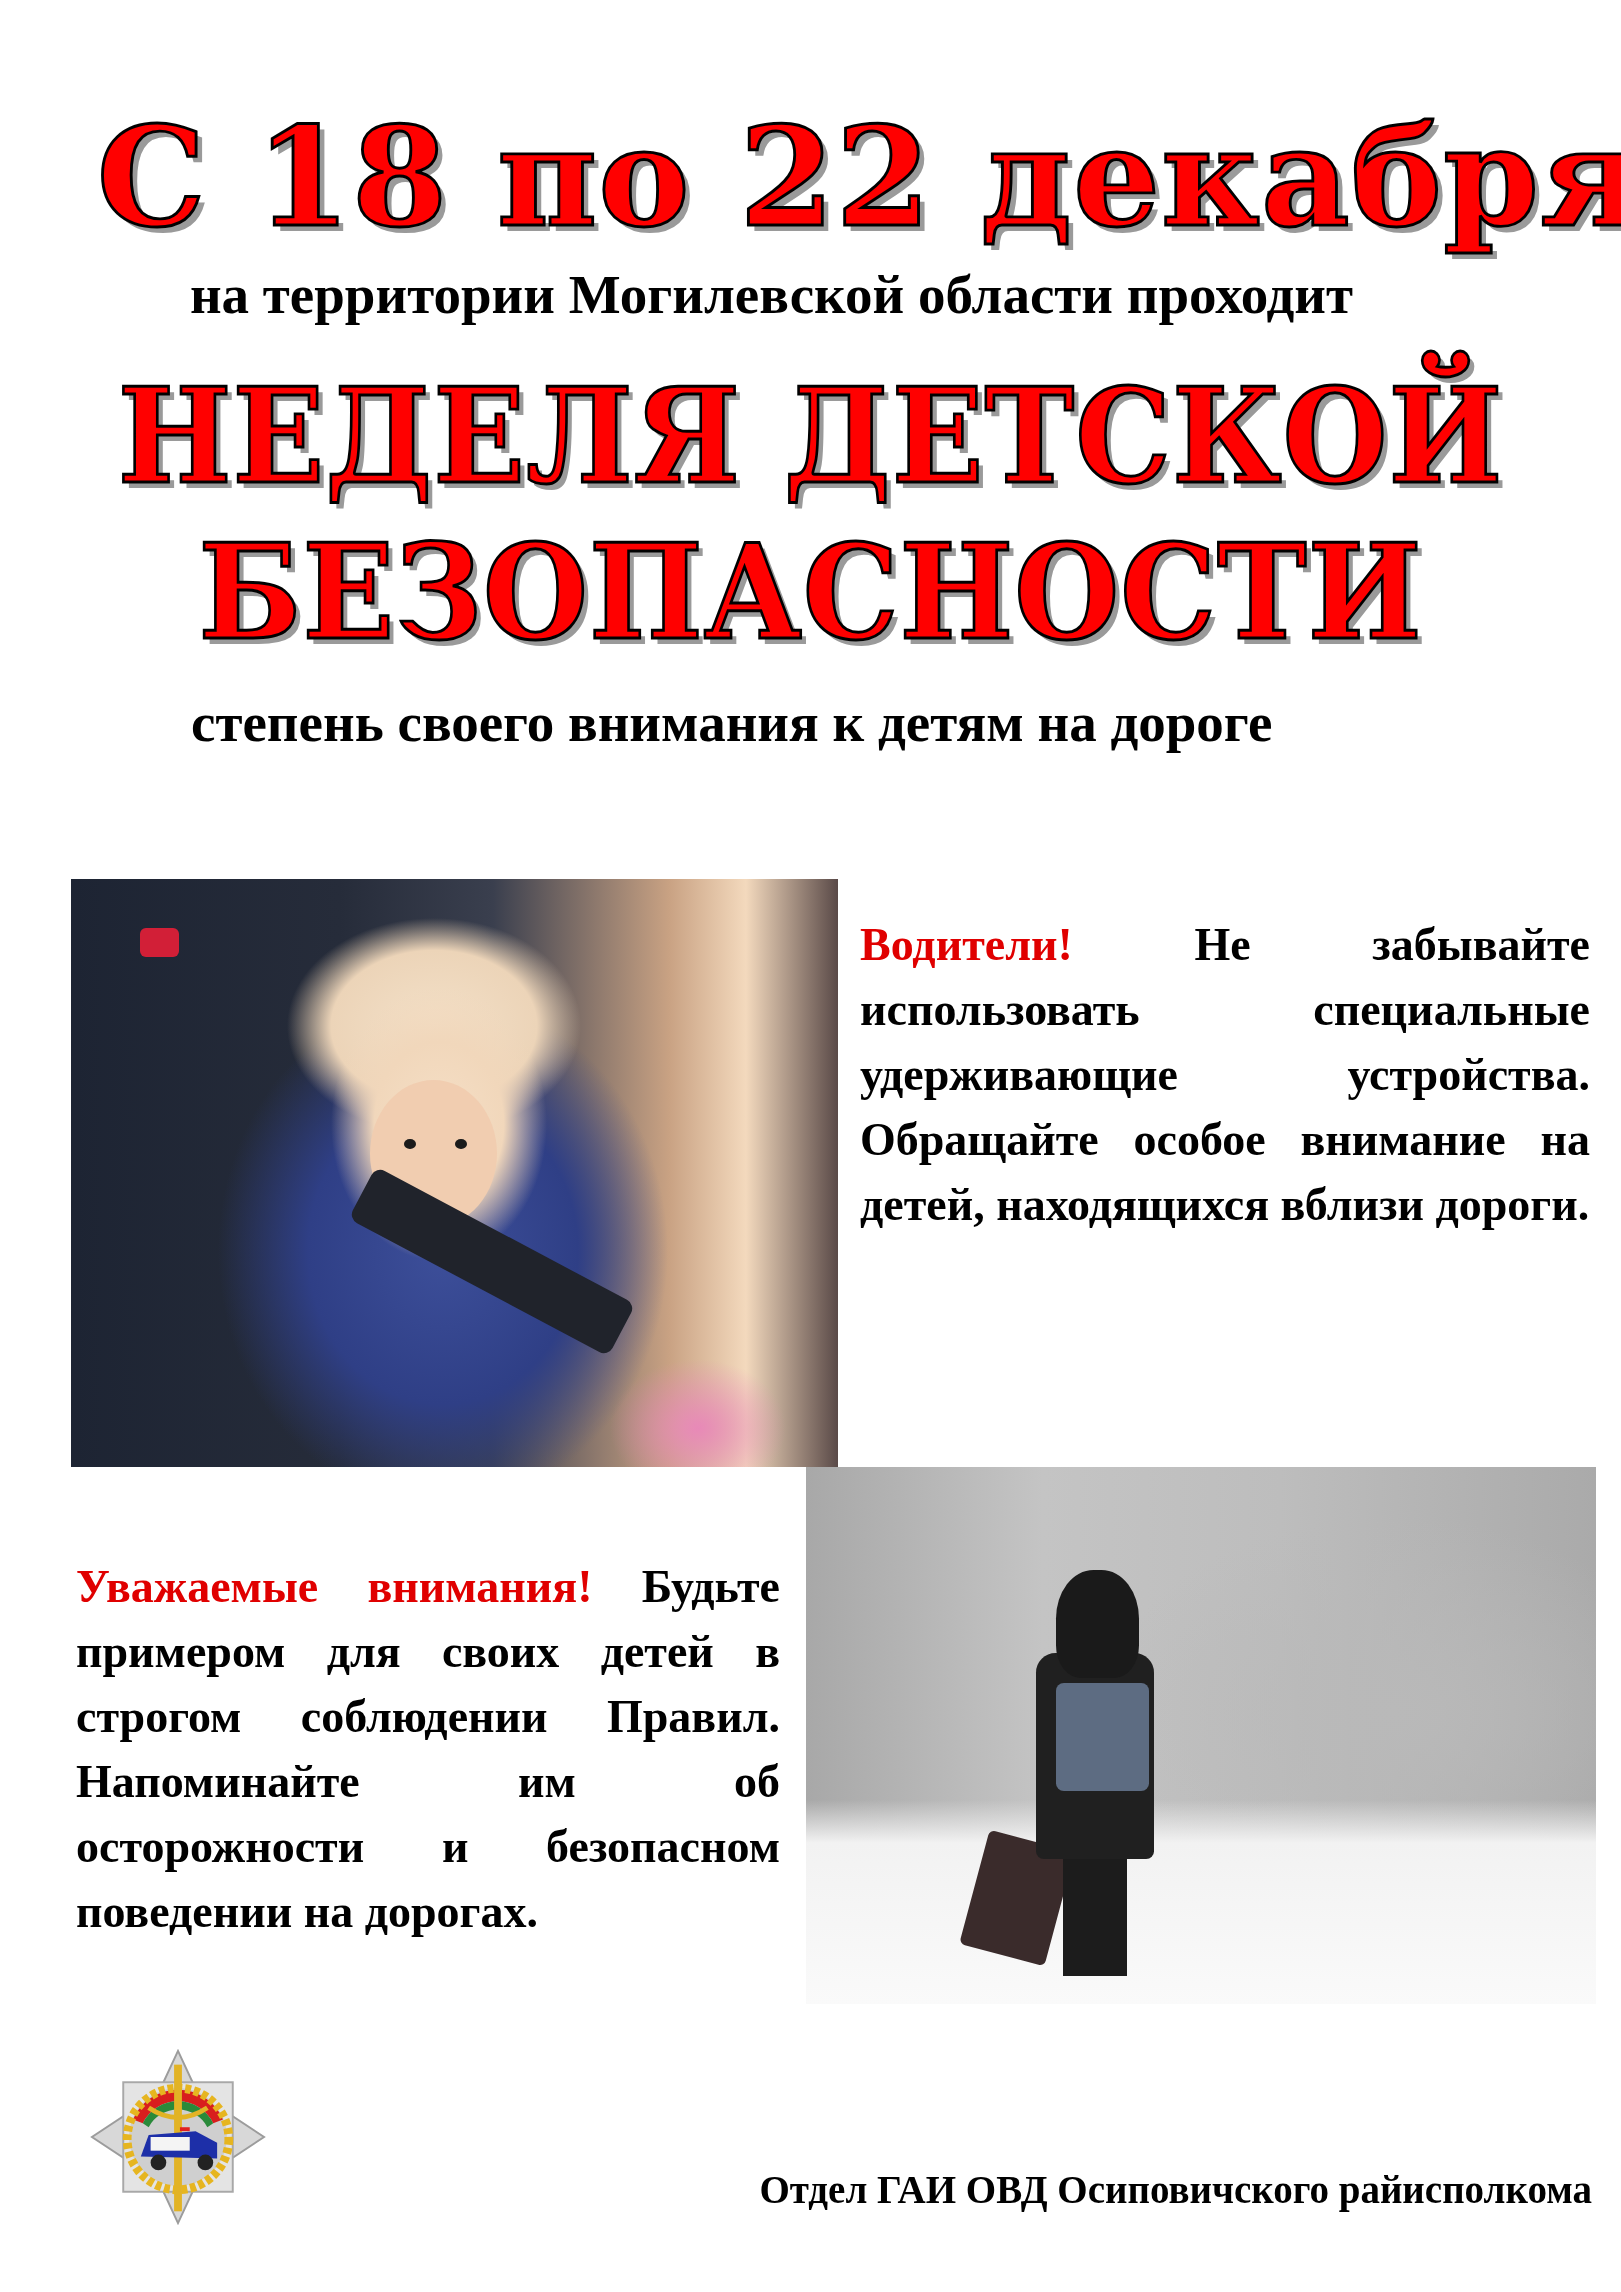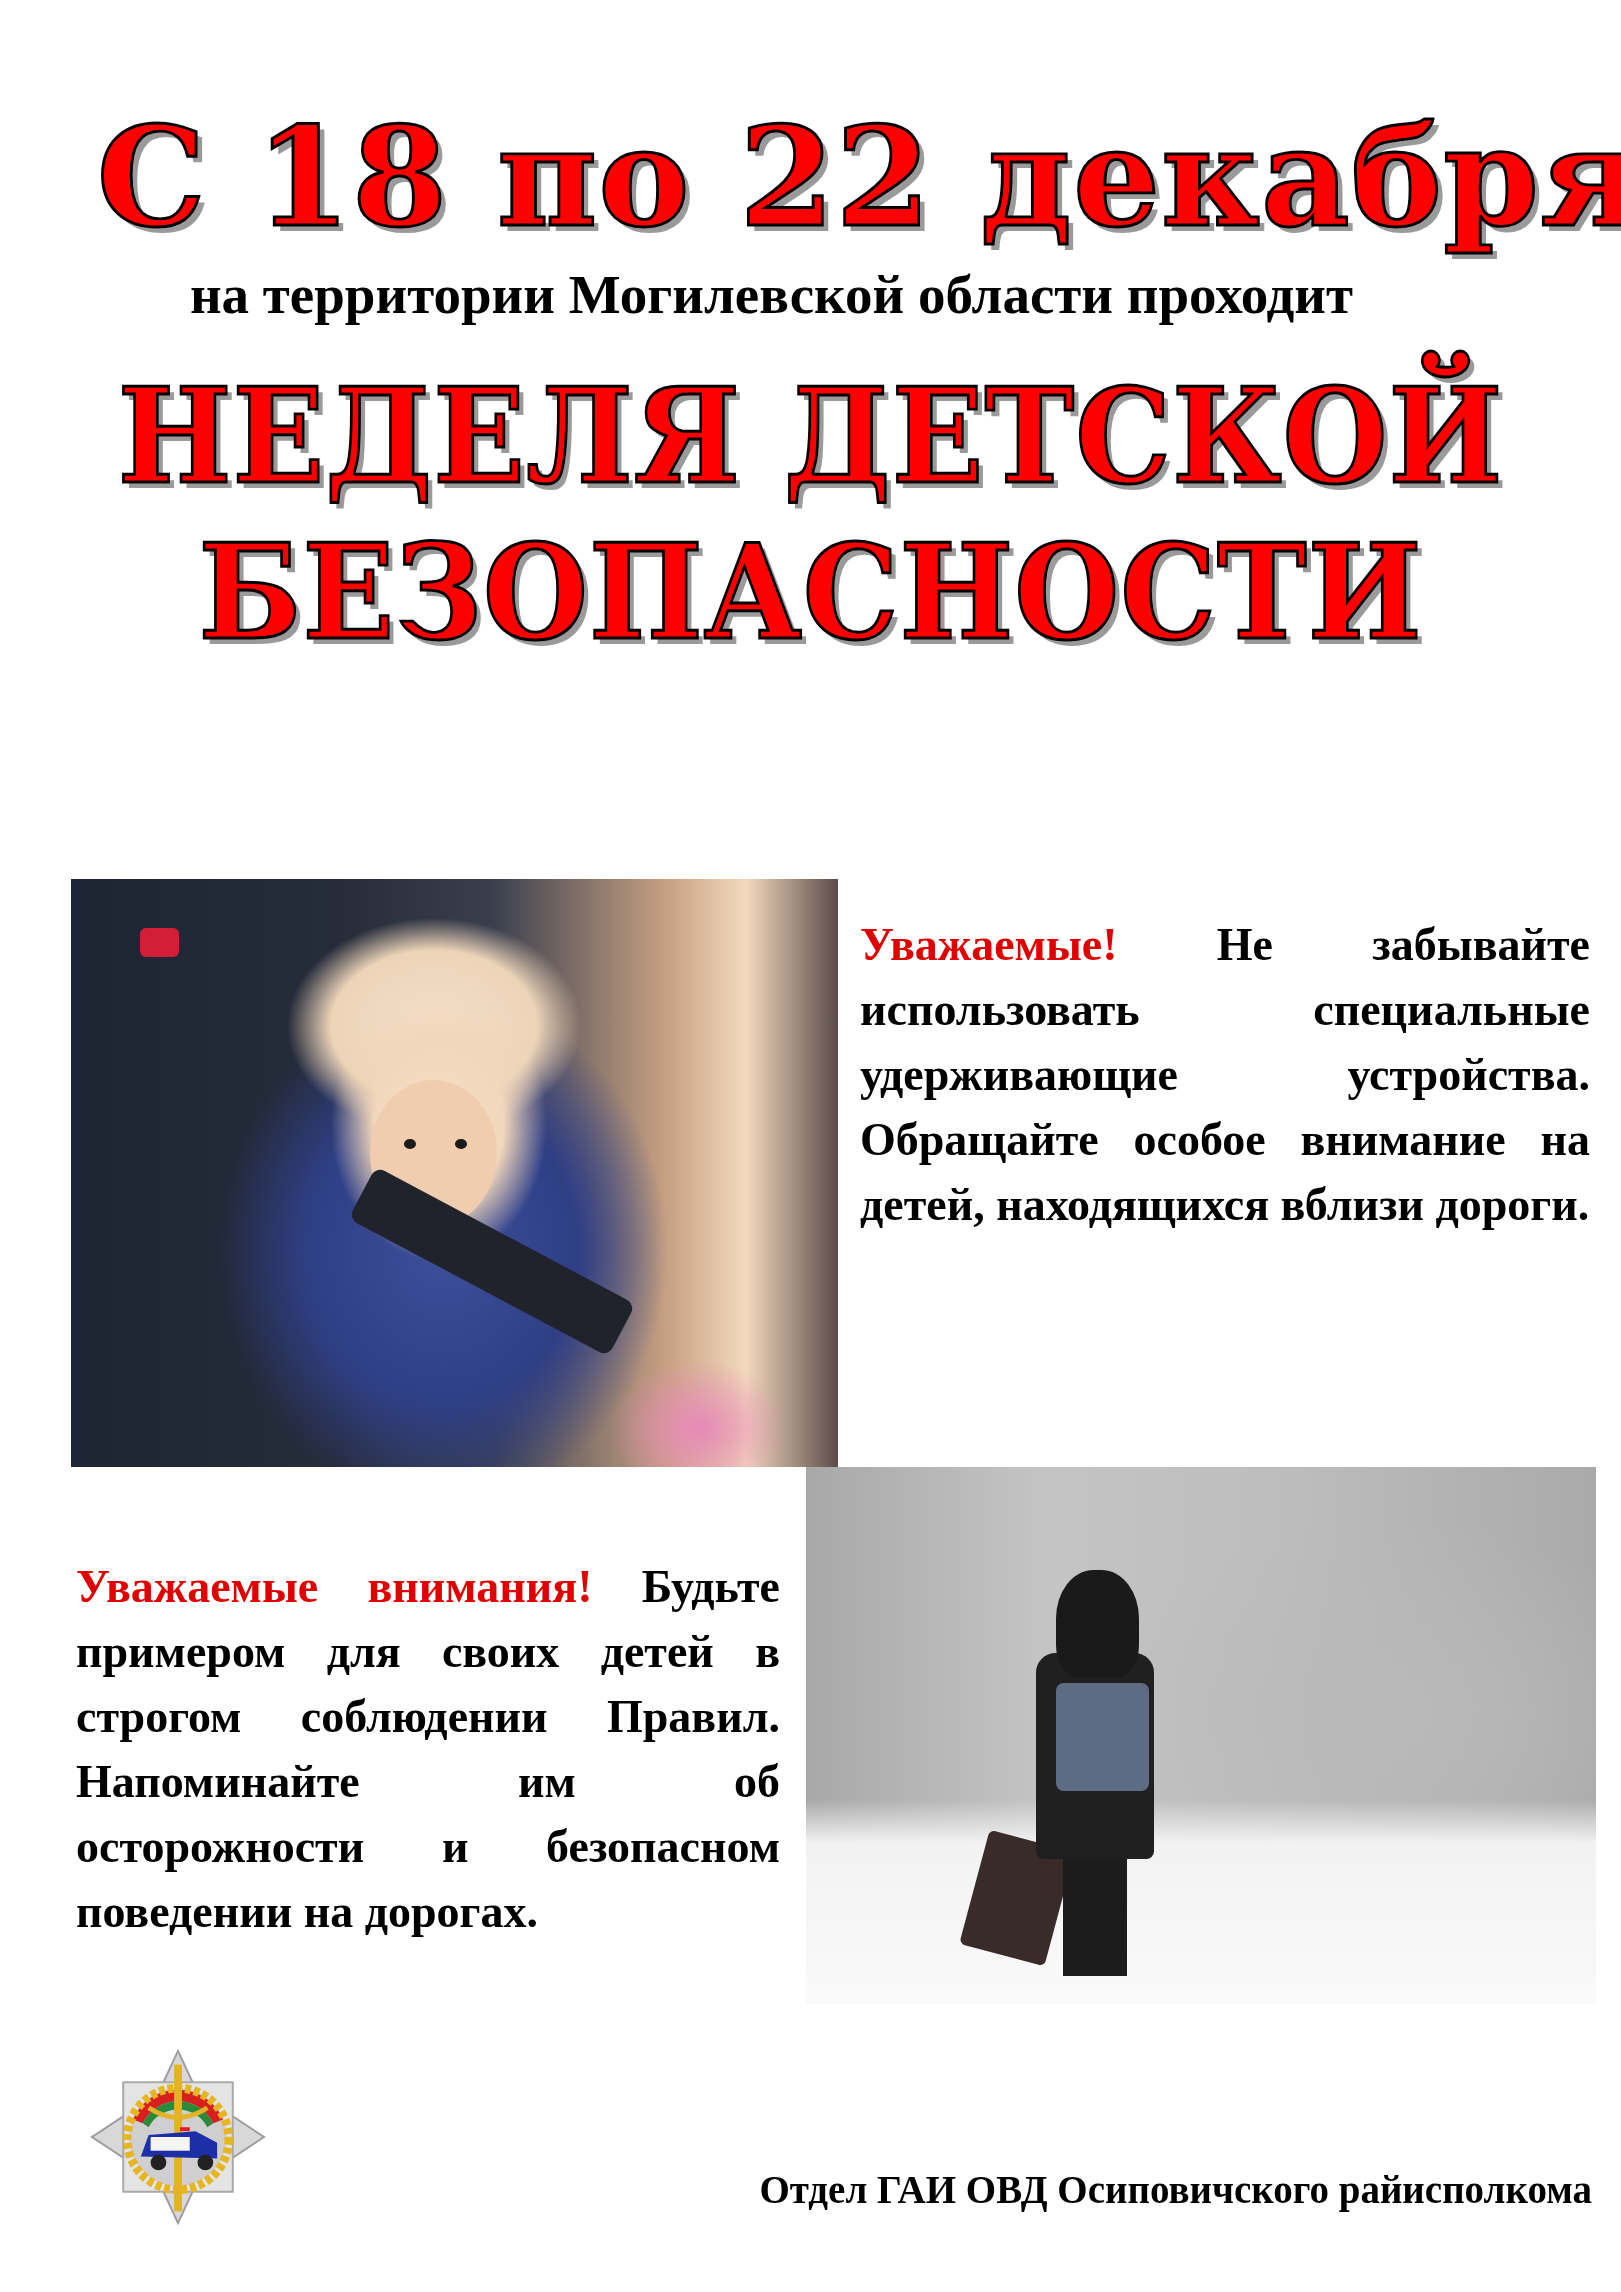--- a/index.html
+++ b/index.html
@@ -72,31 +72,32 @@
 </style>
 </head>
 <body>
 
 <div id="date-title" class="red-title">С 18 по 22 декабря</div>
 <div id="subtitle-region">на территории Могилевской области проходит</div>
 <div id="week-title-1" class="red-title">НЕДЕЛЯ ДЕТСКОЙ</div>
 <div id="week-title-2" class="red-title">БЕЗОПАСНОСТИ</div>
 
 <div id="appeal">
+  <div>степень своего внимания к детям на дороге</div>
 </div>
 
 <div id="photo-baby" class="photo">
   <div class="seat-clip"></div>
   <div class="face"></div>
   <div class="eye1"></div>
   <div class="eye2"></div>
   <div class="strap"></div>
 </div>
 
-<div id="drivers-text" class="para"><span class="red">Уважаемые!</span><span> Не забывайте использовать специальные удерживающие устройства. Обращайте особое внимание на детей, находящихся вблизи дороги.</span></div>
+<div id="drivers-text" class="para"><span class="red">Водители!</span><span> Не забывайте использовать специальные удерживающие устройства. Обращайте особое внимание на детей, находящихся вблизи дороги.</span></div>
 
 <div id="photo-child" class="photo">
   <div class="bag"></div>
   <div class="legs"></div>
   <div class="body"></div>
   <div class="backpack"></div>
   <div class="hood"></div>
 </div>
 
 <div id="parents-text" class="para"><span class="red">Уважаемые внимания!</span><span> Будьте примером для своих детей в строгом соблюдении Правил. Напоминайте им об осторожности и безопасном поведении на дорогах.</span></div>

